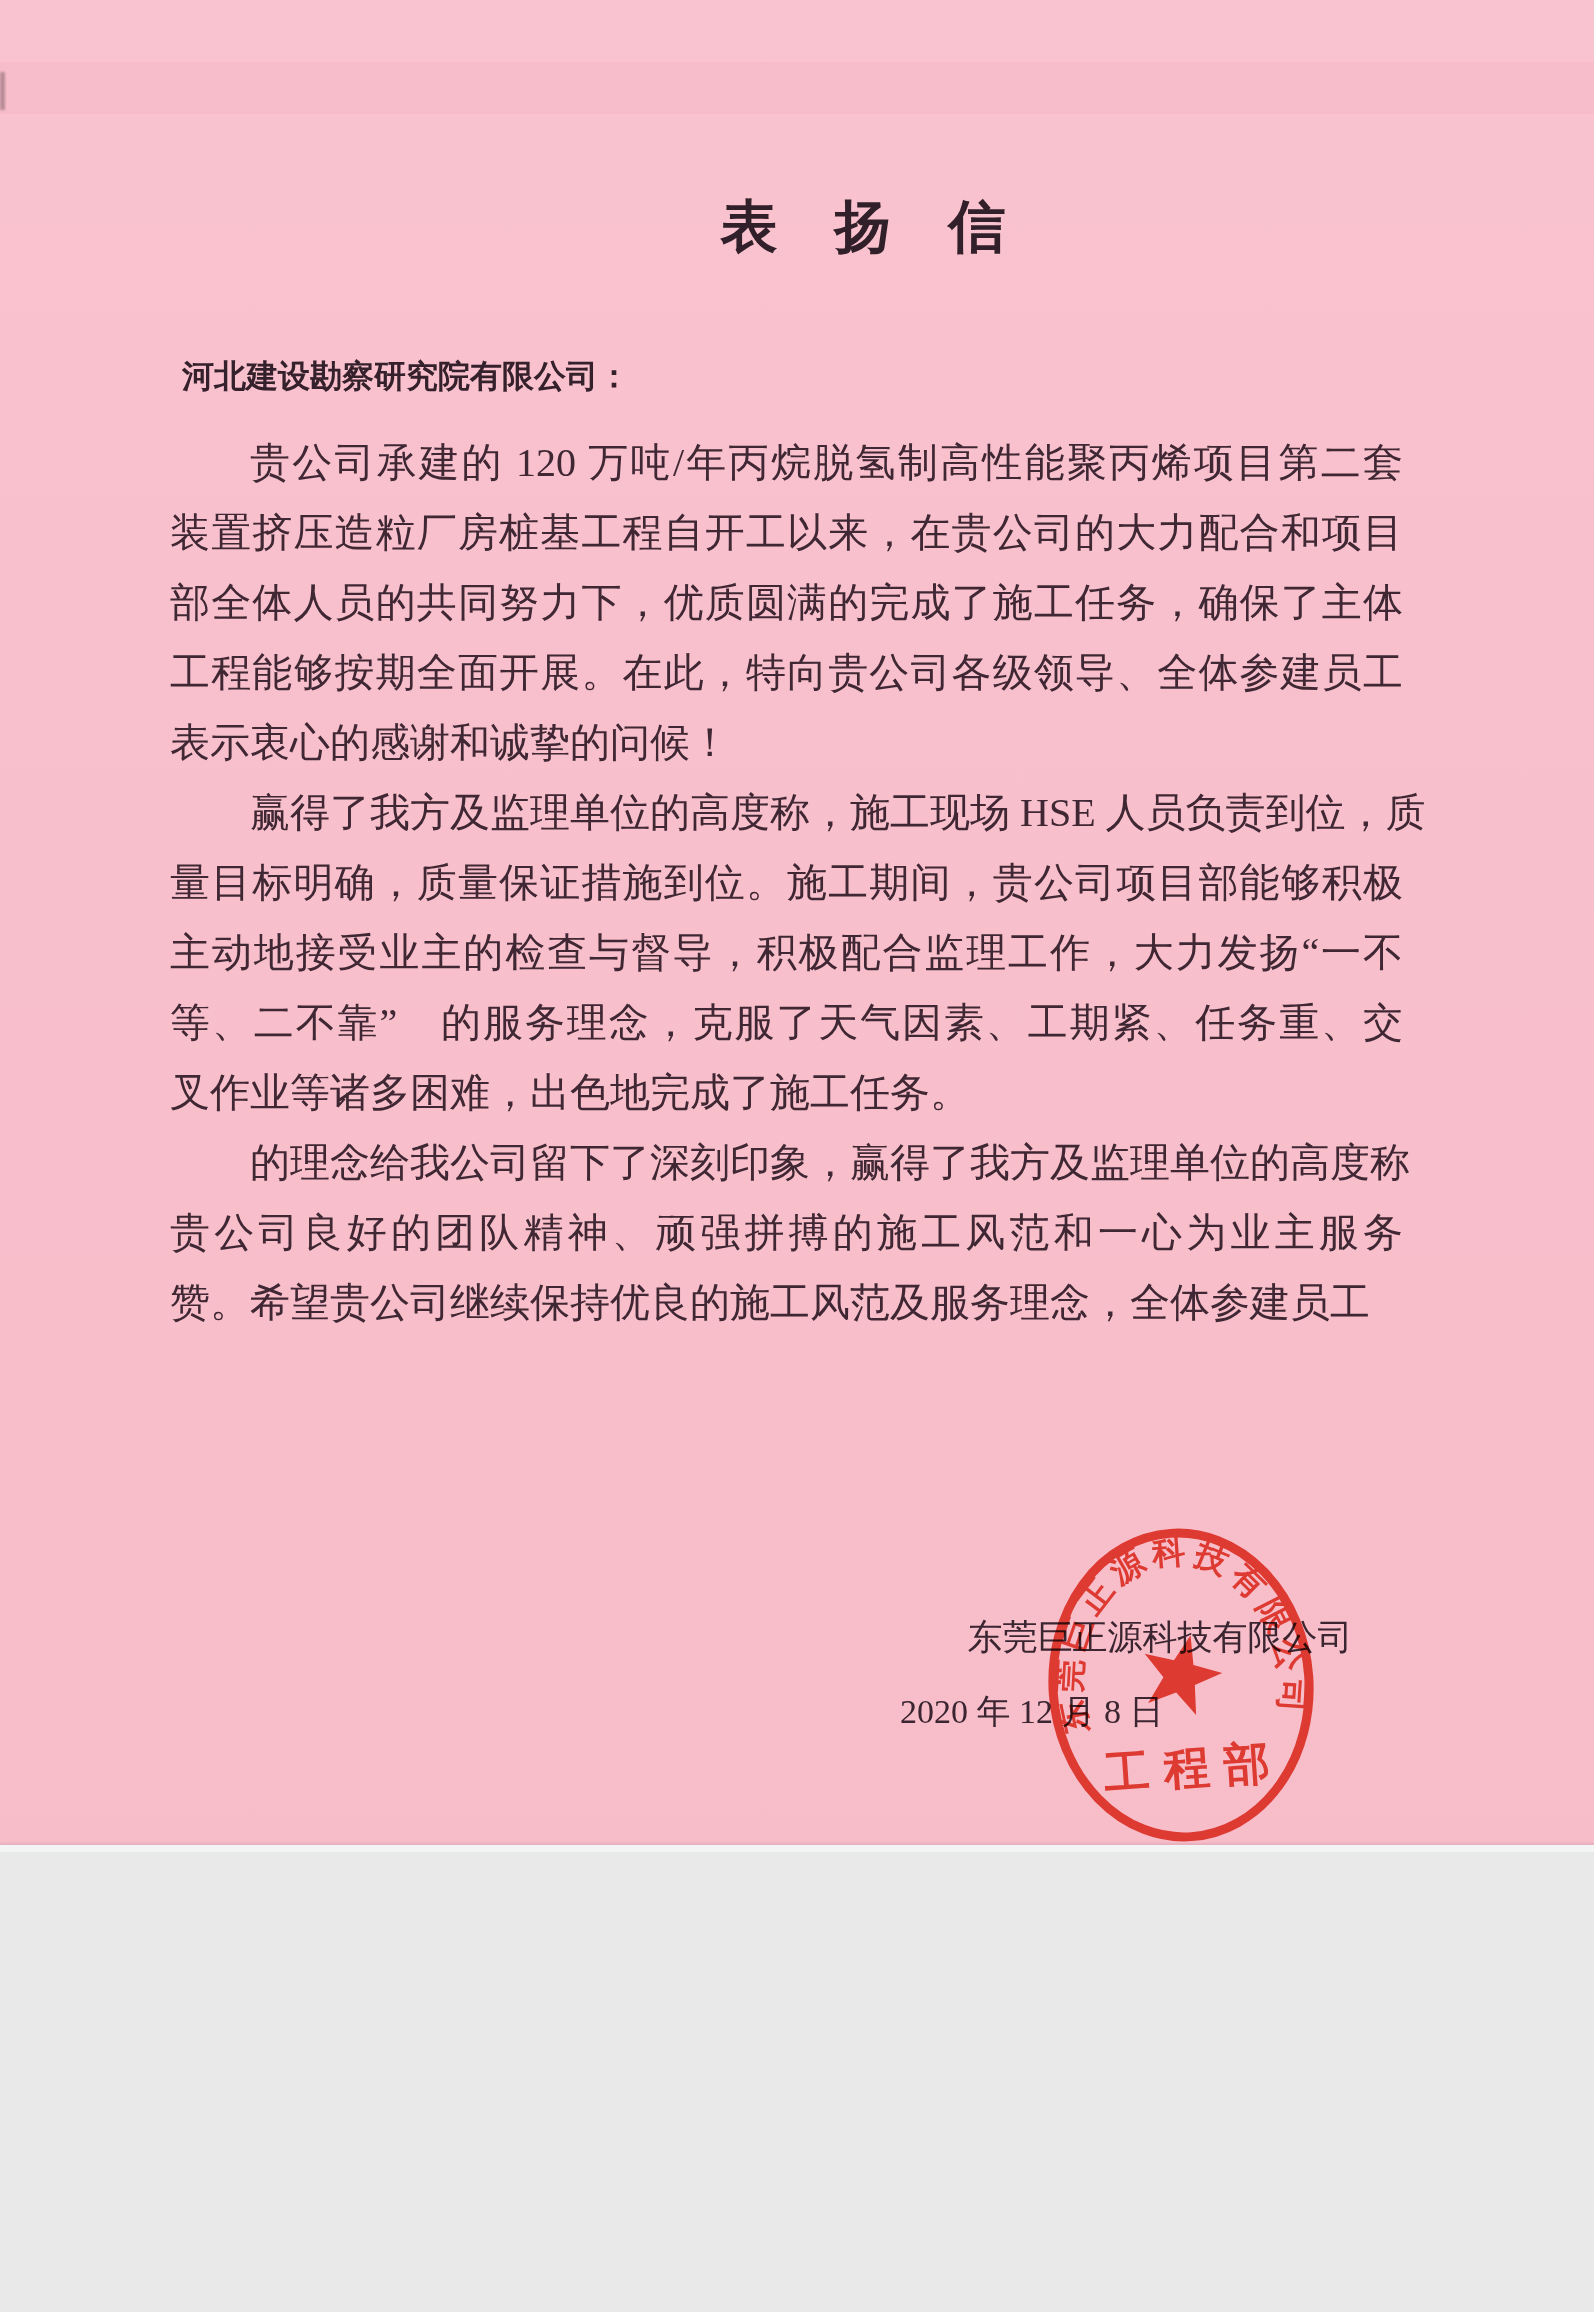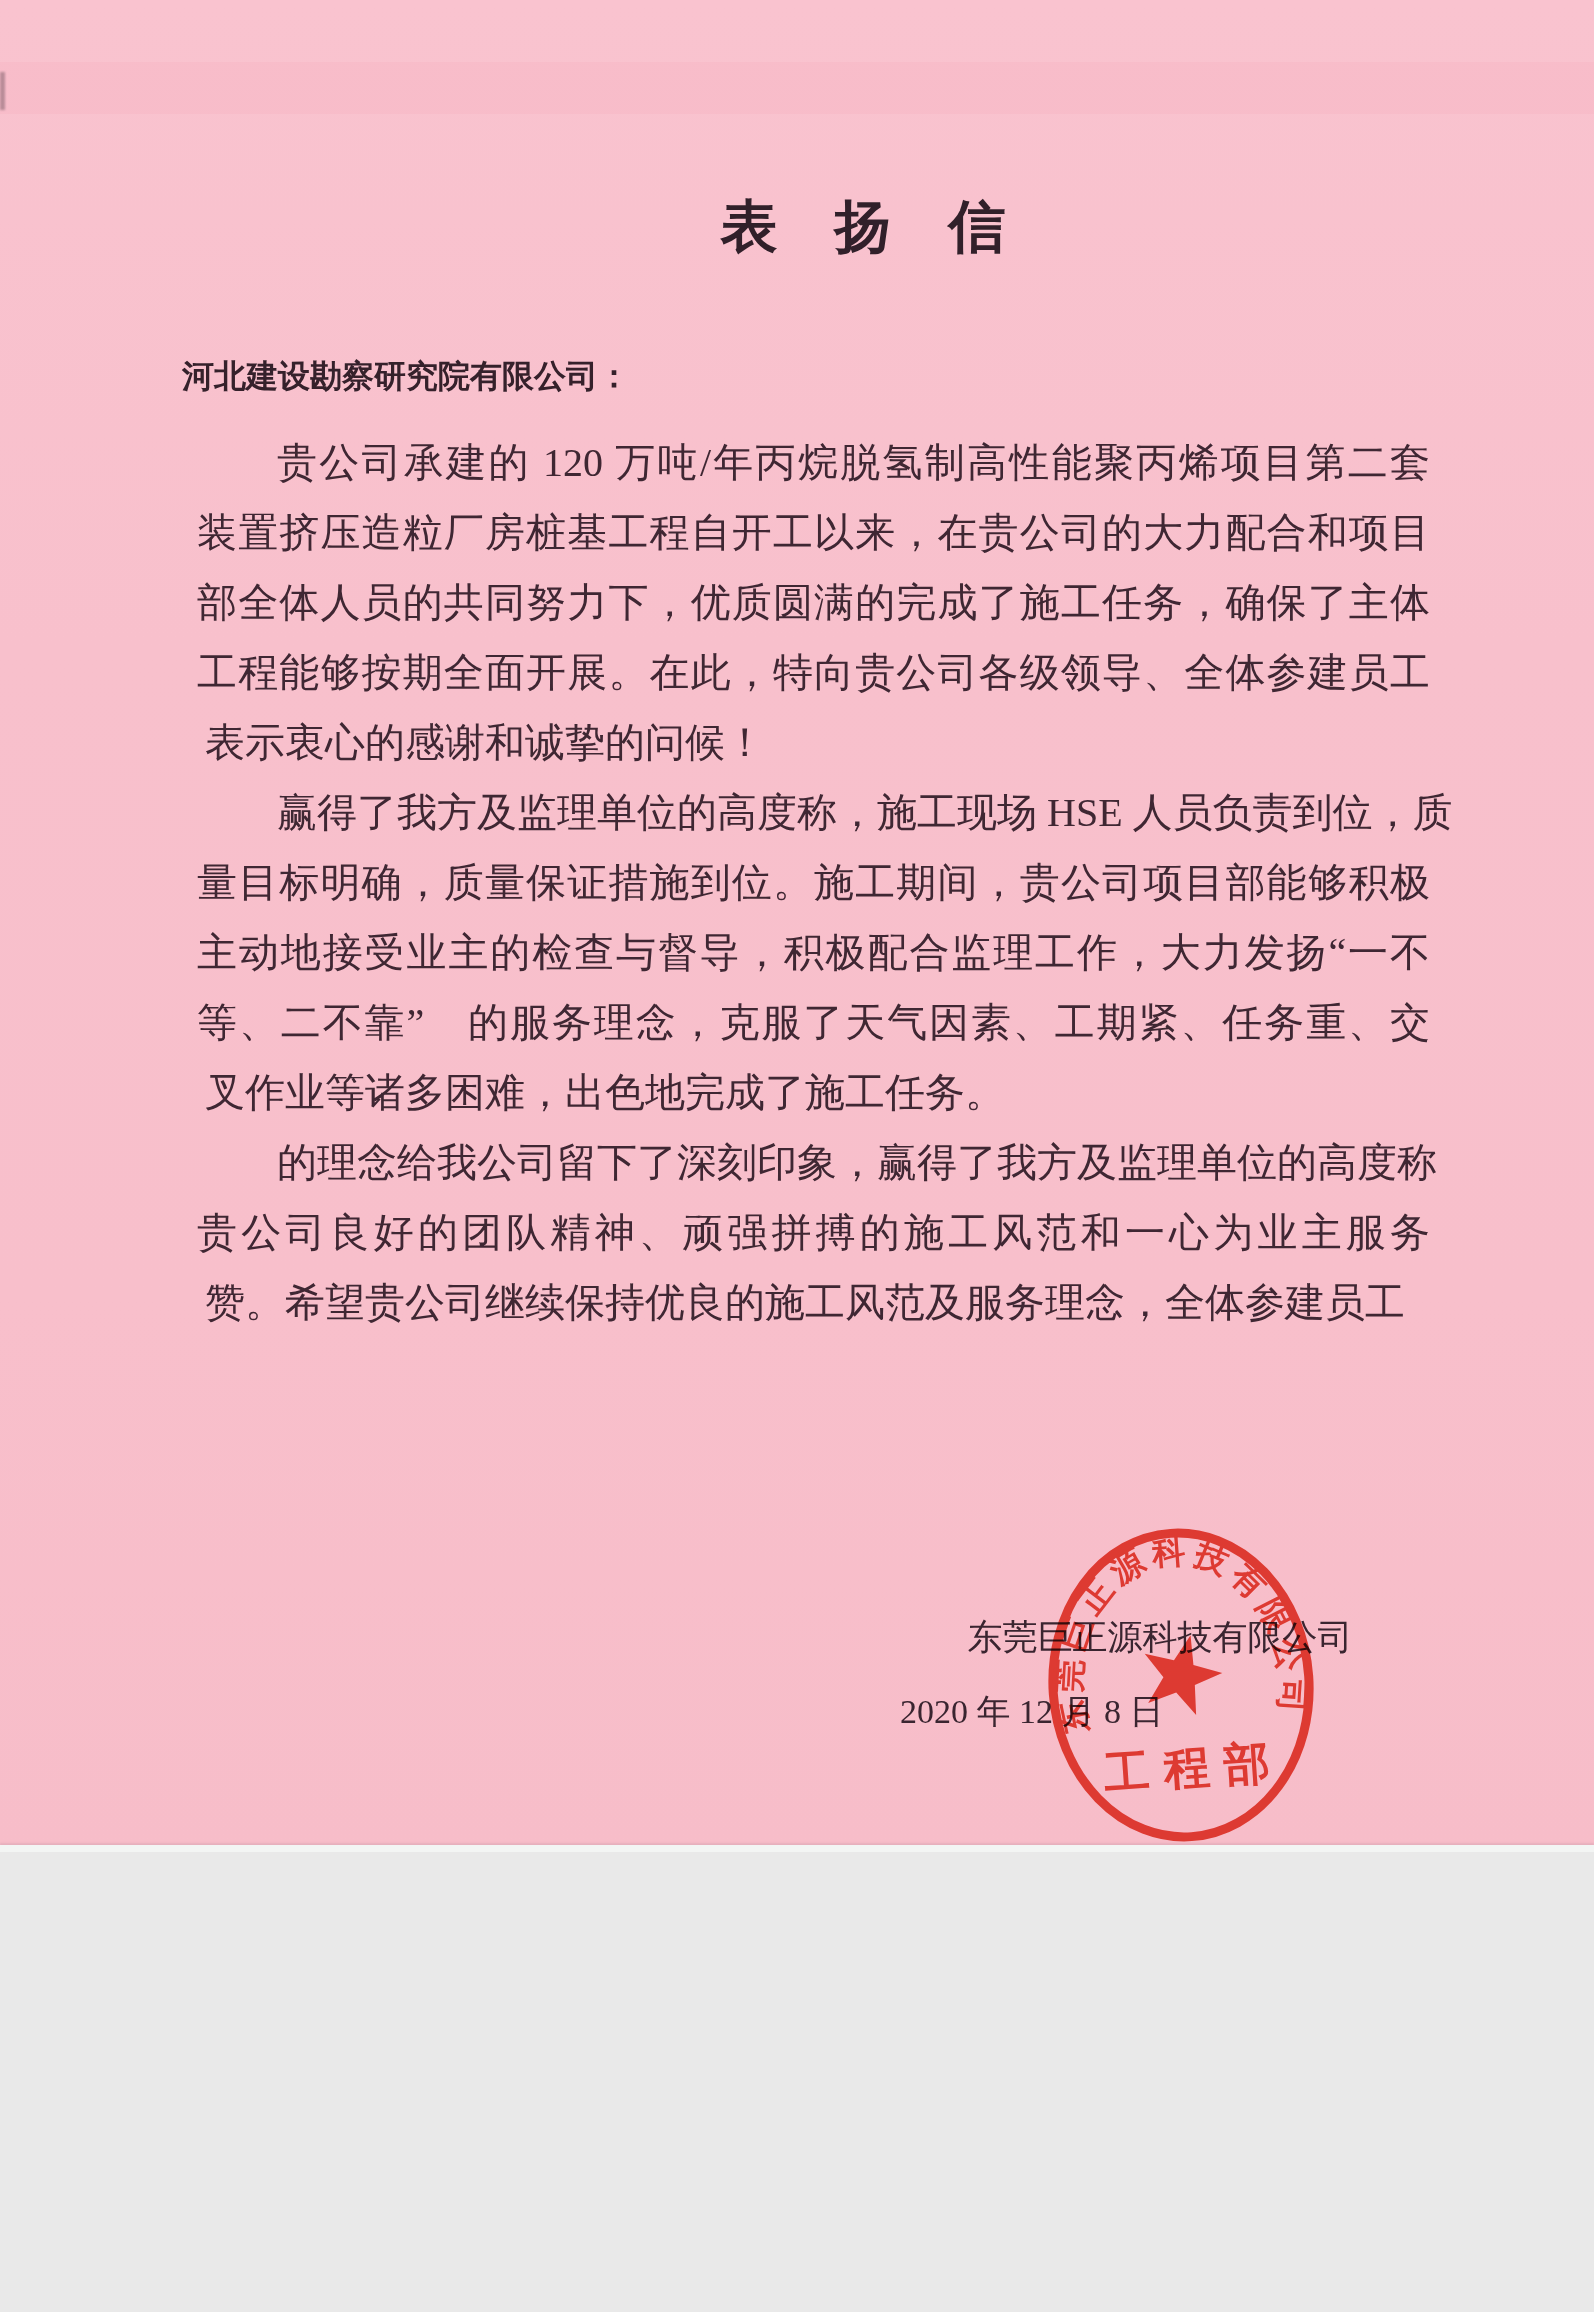--- a/index.html
+++ b/index.html
@@ -36,33 +36,33 @@
     color:#31202a;
     white-space:nowrap;
   }
   .salutation{
     position:absolute;left:182px;top:348px;
     font-size:32px;line-height:56px;font-weight:bold;
     color:#35212b;
     white-space:nowrap;
   }
   .body{
-    position:absolute;left:197px;top:428px;width:1233px;
+    position:absolute;left:170px;top:428px;width:1233px;
   }
   .para{margin:0;}
   .para .line{
     height:70px;line-height:70px;
     font-size:40px;
     text-align:justify;
     text-align-last:justify;
     white-space:nowrap;
     overflow:visible;
   }
   .para .line:first-child{text-indent:2em;}
-  .para .line:last-child{text-align:left;text-align-last:left;margin-left:8px;}
+  .para .line:last-child{text-align:left;text-align-last:left;}
   .sig-company{
     position:absolute;left:900px;top:1614px;width:520px;
     font-size:35px;line-height:48px;
     text-align:center;
     color:#3a2530;
     white-space:nowrap;
   }
   .sig-date{
     position:absolute;left:900px;top:1688px;width:520px;
     font-size:34px;line-height:48px;

